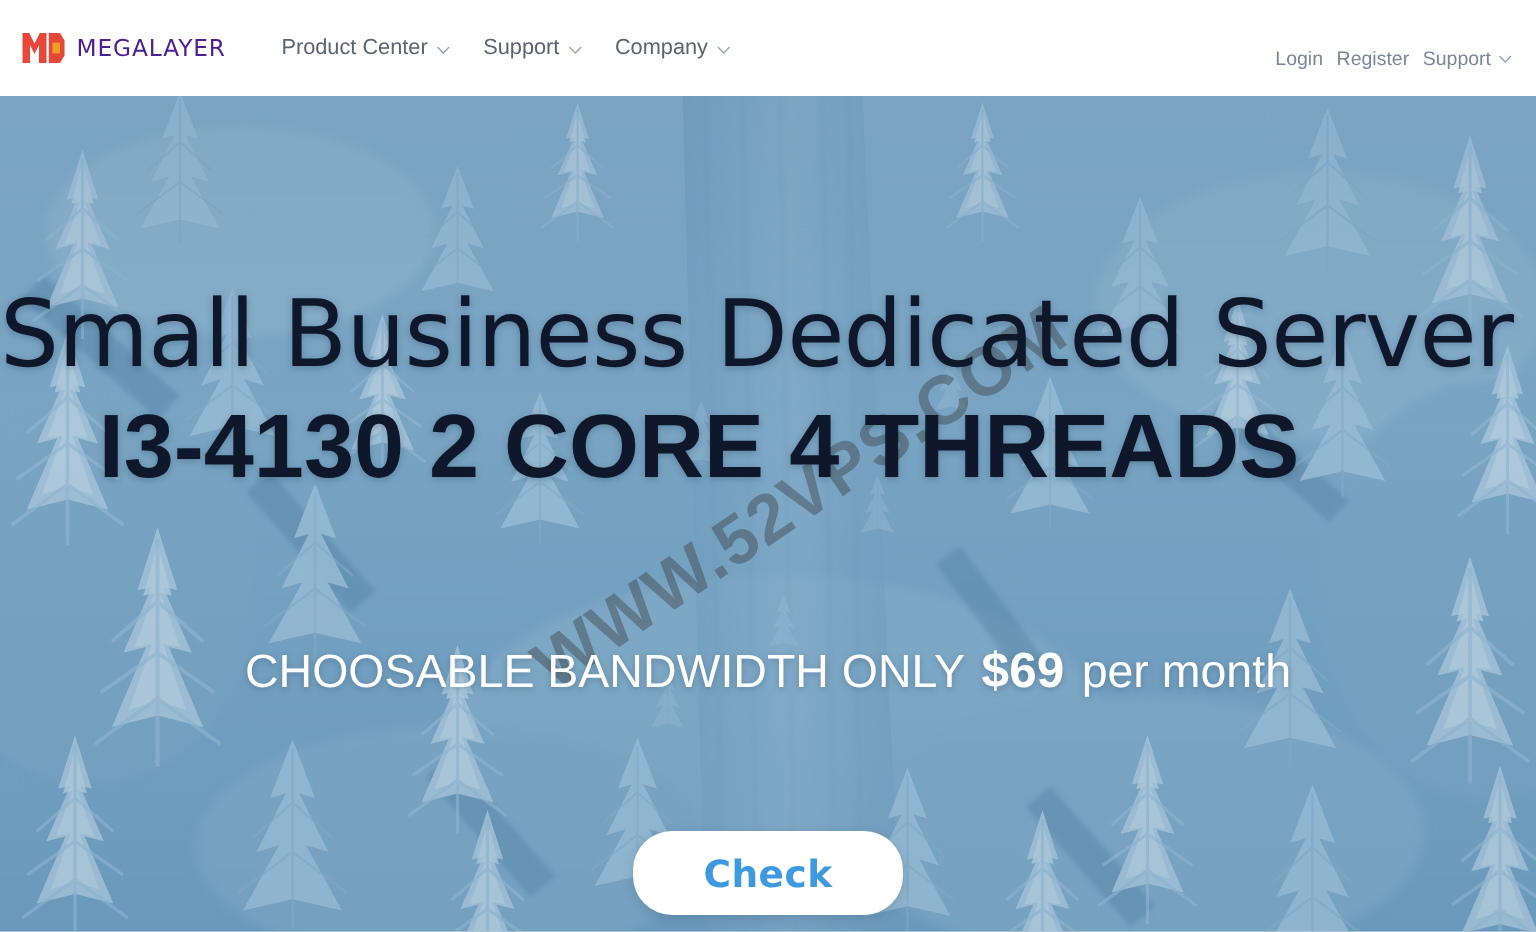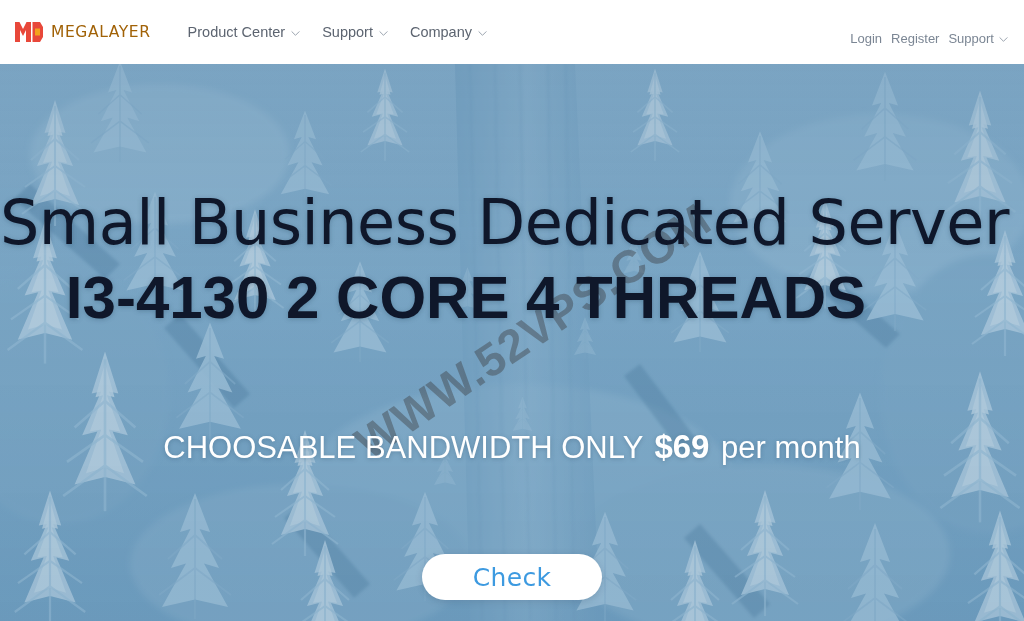--- a/index.html
+++ b/index.html
@@ -43,21 +43,21 @@
   .brand-mark {
     width: 30px;
     height: 26px;
     flex: 0 0 auto;
     display: block;
   }
 
   .brand-text {
     font-size: 15.5px;
     letter-spacing: 0.6px;
-    color: #a16207;
+    color: #4c1d95;
     font-family: "DejaVu Sans", sans-serif;
     font-weight: 400;
     white-space: nowrap;
   }
 
   .main-nav {
     display: flex;
     align-items: flex-start;
     margin-left: 37px;
     gap: 22px;
@@ -228,28 +228,28 @@
     position: absolute;
     top: 490px;
     left: 0;
     width: 1024px;
     display: flex;
     justify-content: center;
   }
 
   .cta-button {
     width: 180px;
-    height: 46px;
+    height: 56px;
     border-radius: 26px;
     background: #ffffff;
     border: none;
     color: #3d9ae0;
     font-size: 25px;
     font-family: "DejaVu Sans", sans-serif;
-    font-weight: 400;
+    font-weight: 700;
     letter-spacing: 0.3px;
     cursor: pointer;
     box-shadow: 0 2px 7px rgba(20,50,75,0.18);
     display: flex;
     align-items: center;
     justify-content: center;
   }
 </style>
 </head>
 <body>

